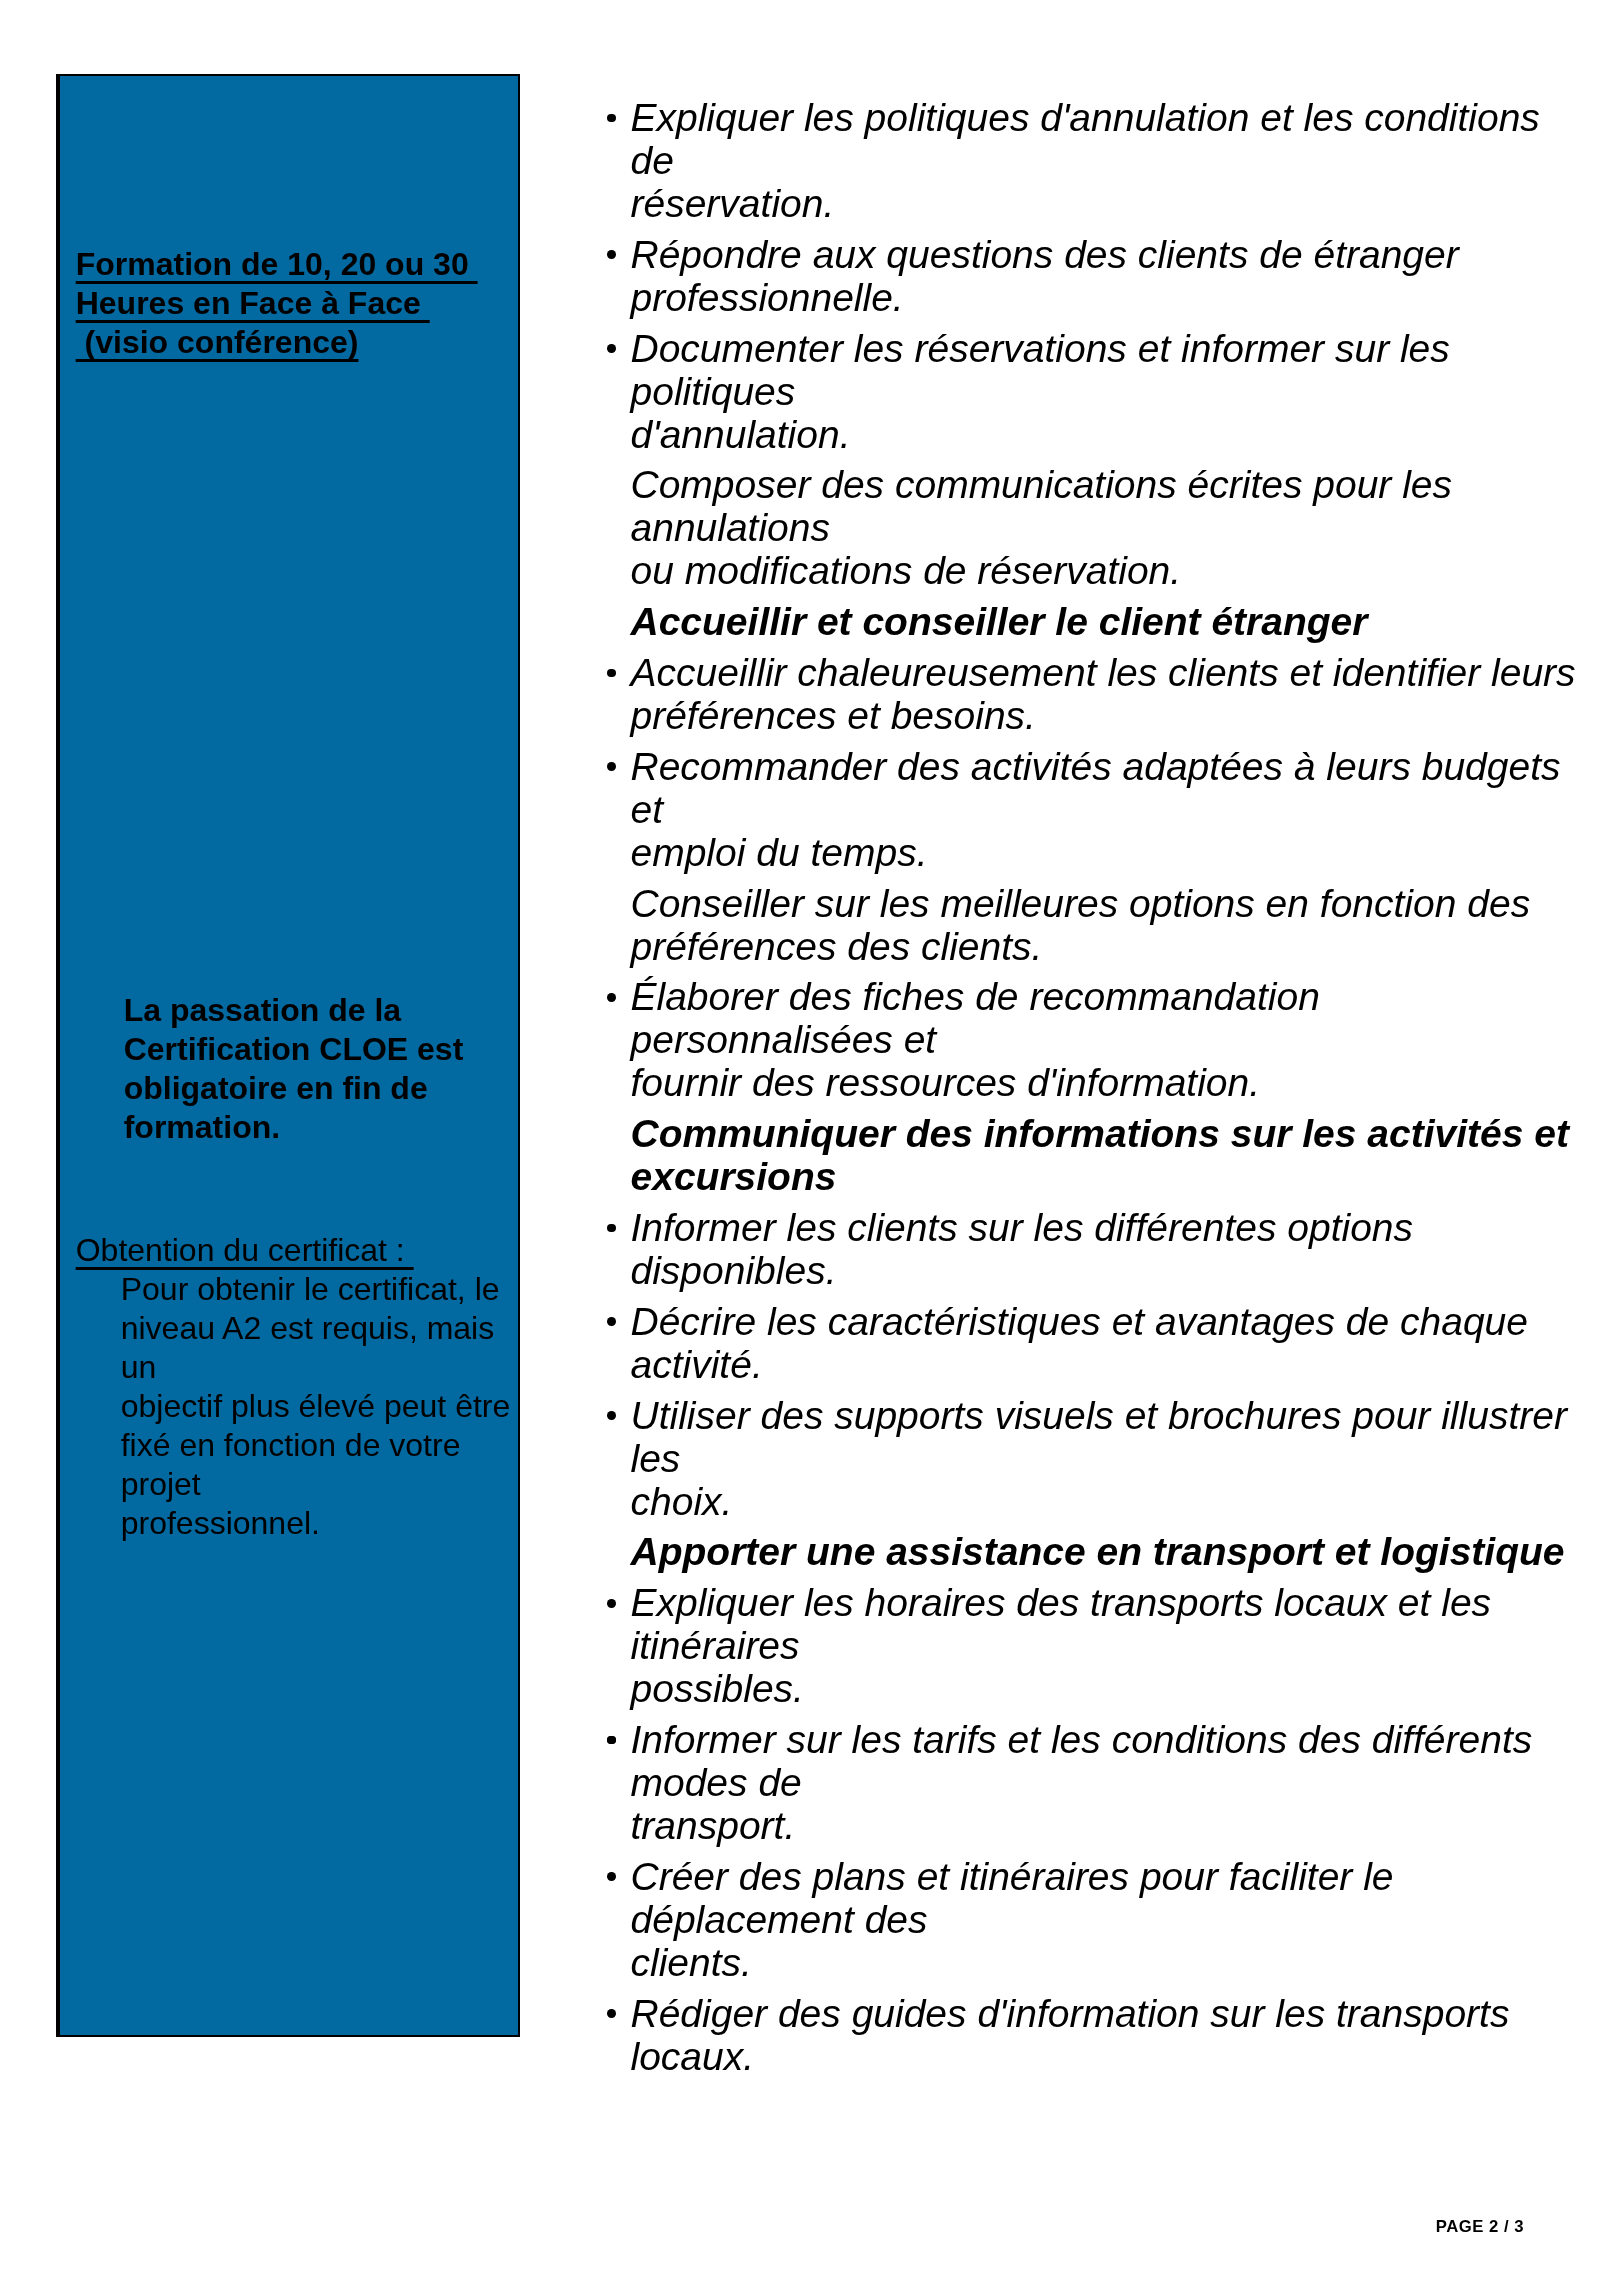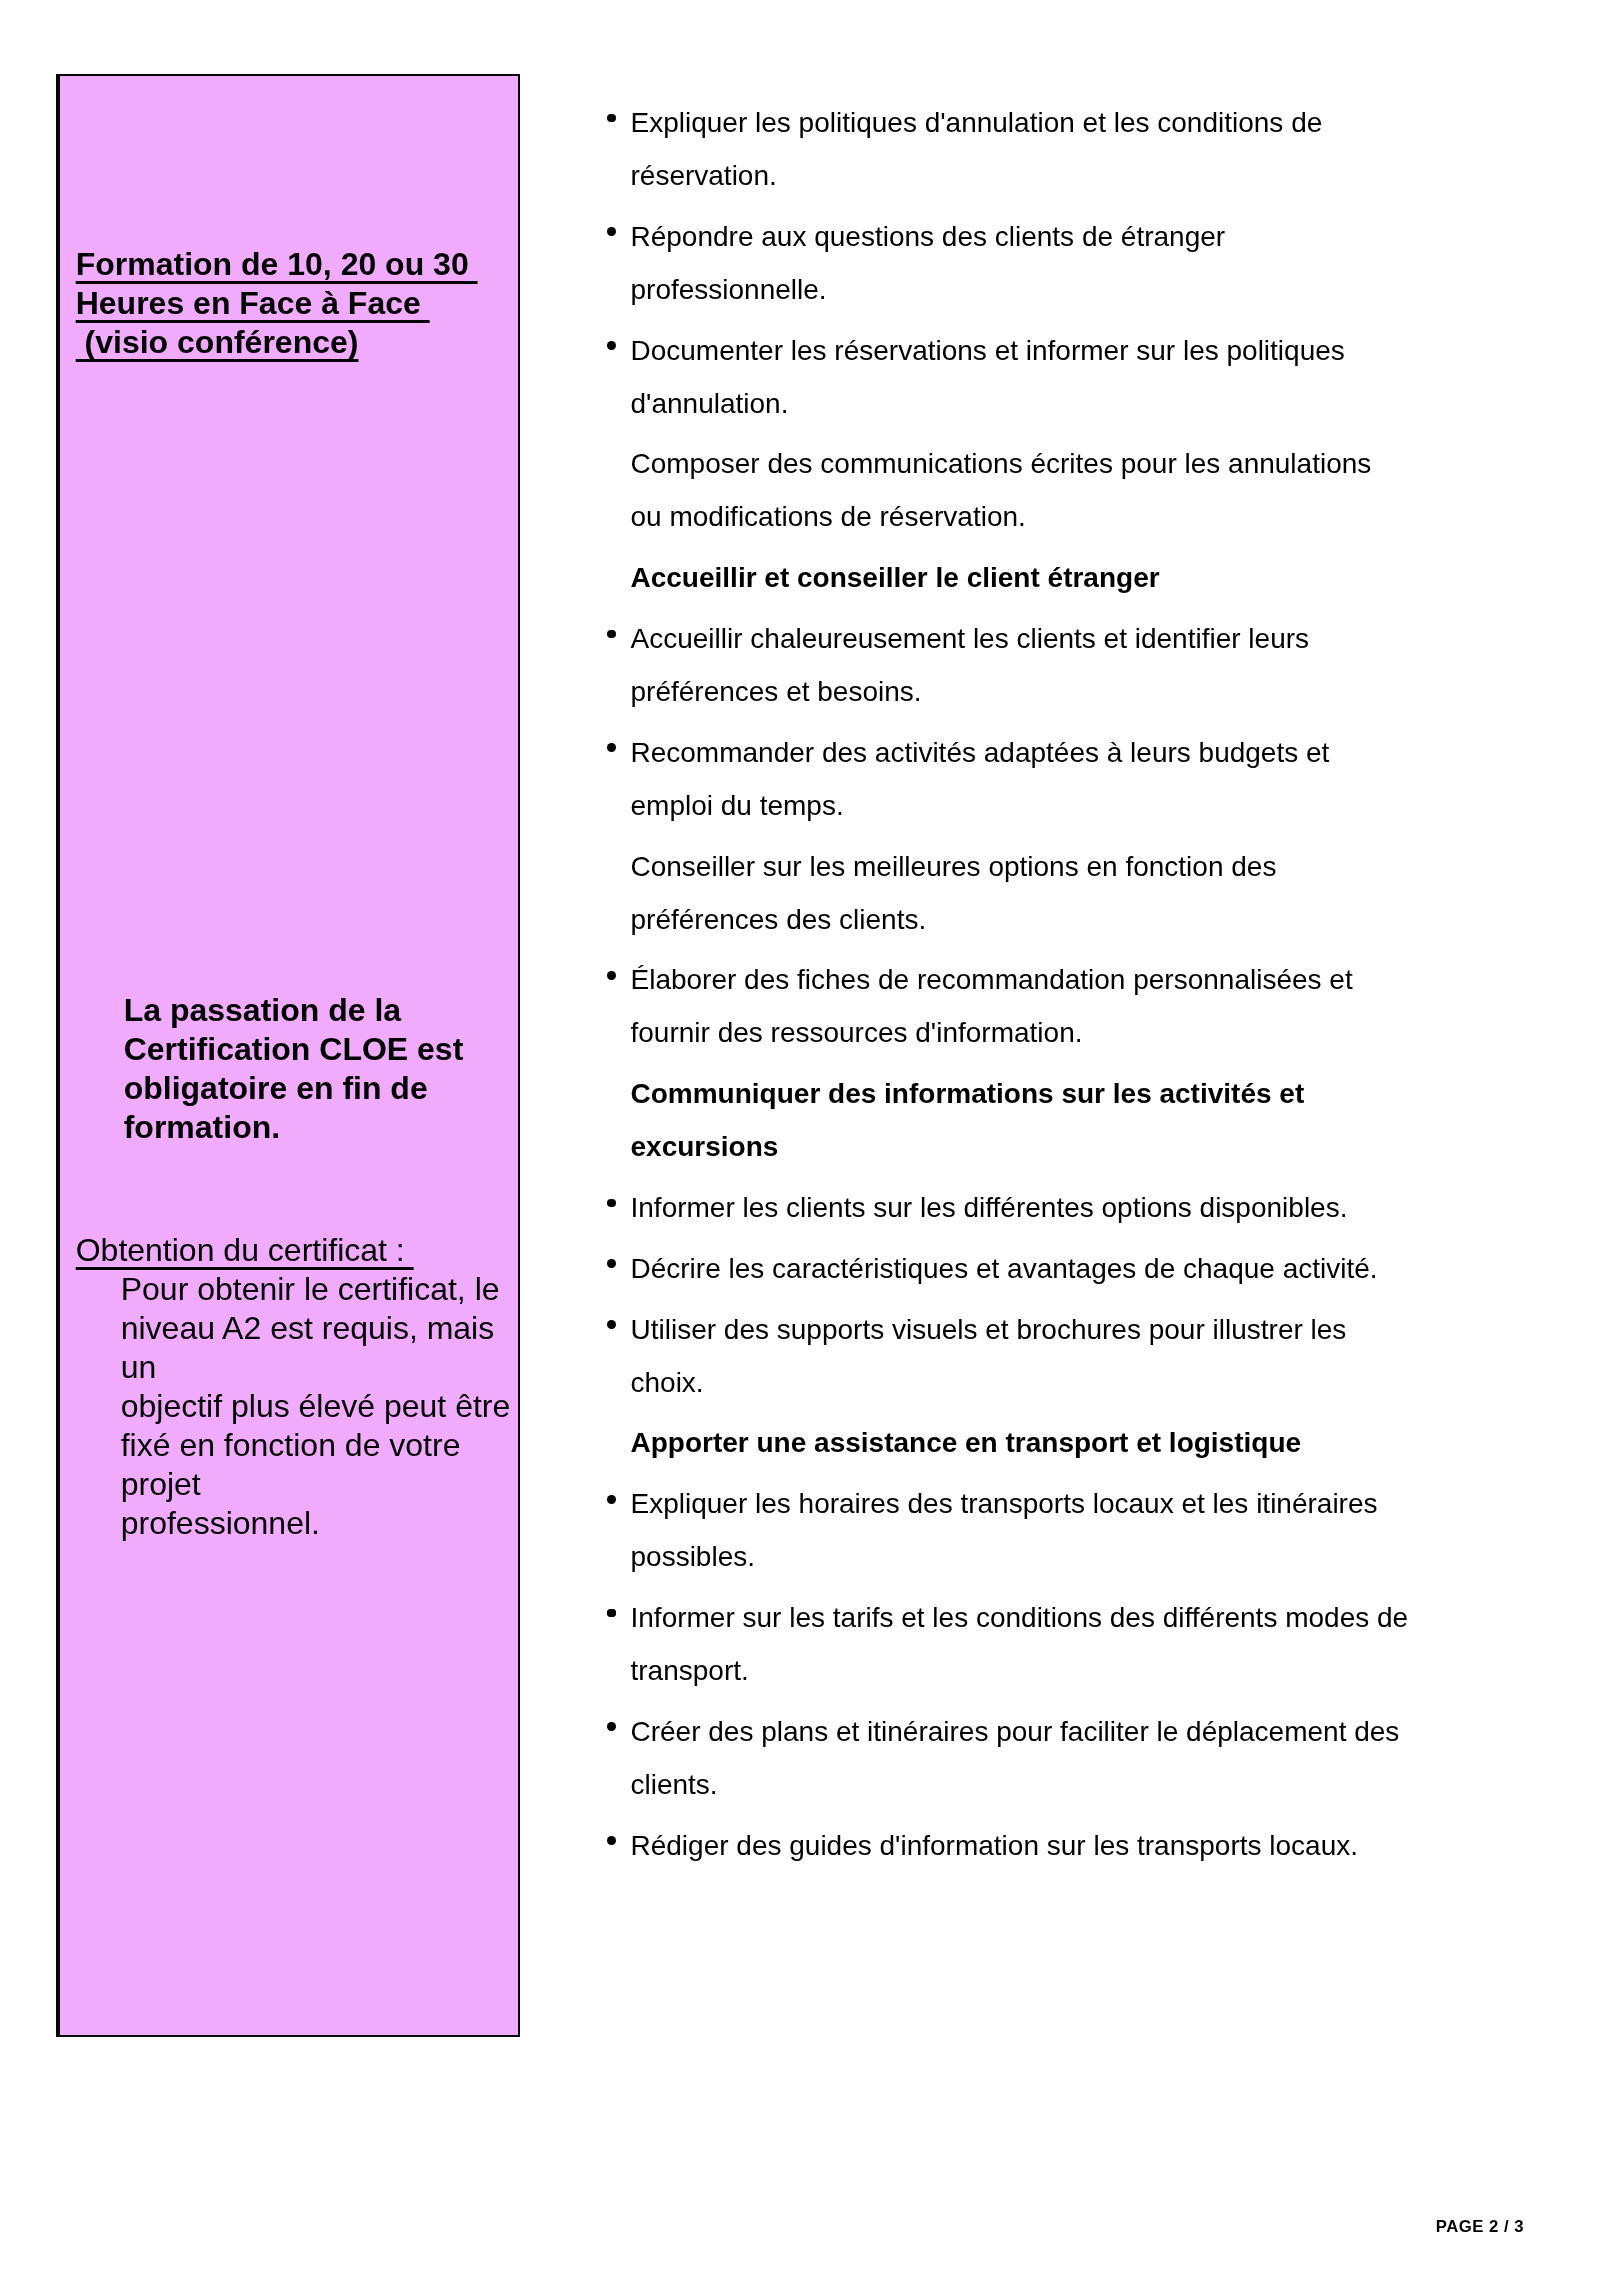--- a/index.html
+++ b/index.html
@@ -13,21 +13,21 @@
     overflow: hidden;
   }
 
   
   .sidebar-box {
     position: absolute;
     left: 56px;
     top: 74px;
     width: 464px;
     height: 1963px;
-    background: #f0abfc;
+    background: #0369a1;
     border: 2.9px solid #000000;
     border-top-width: 2px;
     border-left-width: 4.9px;
     box-sizing: border-box;
   }
   .sb-block {
     position: absolute;
     left: 15.7px;
     right: 5.9px;
     font-size: 32px;
@@ -56,25 +56,26 @@
 
   
   .content {
     position: absolute;
     left: 604px;
     top: 96px;
     width: 985px;
   }
   .item {
     position: relative;
-    font-size: 28px;
-    line-height: 53px;
+    font-size: 39px;
+    line-height: 43px;
     margin: 0 0 7.8px 0;
     padding-left: 26.5px;
     white-space: pre-line;
+    font-style: italic;
   }
   .item.heading { font-weight: bold; }
   .dot {
     position: absolute;
     left: 2.9px;
     top: 17.6px;
     width: 8.8px;
     height: 8.8px;
     border-radius: 50%;
     background: #000000;

